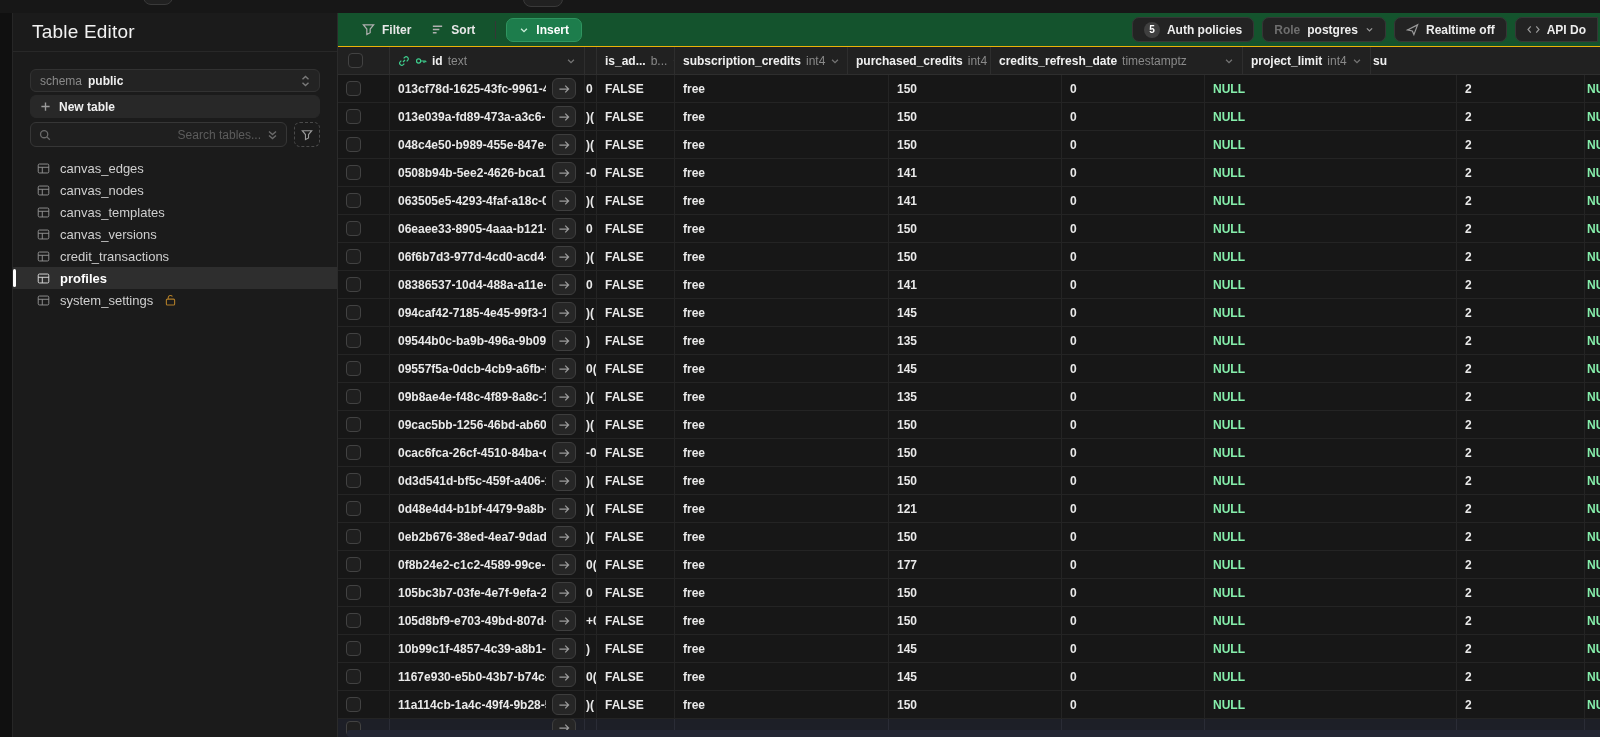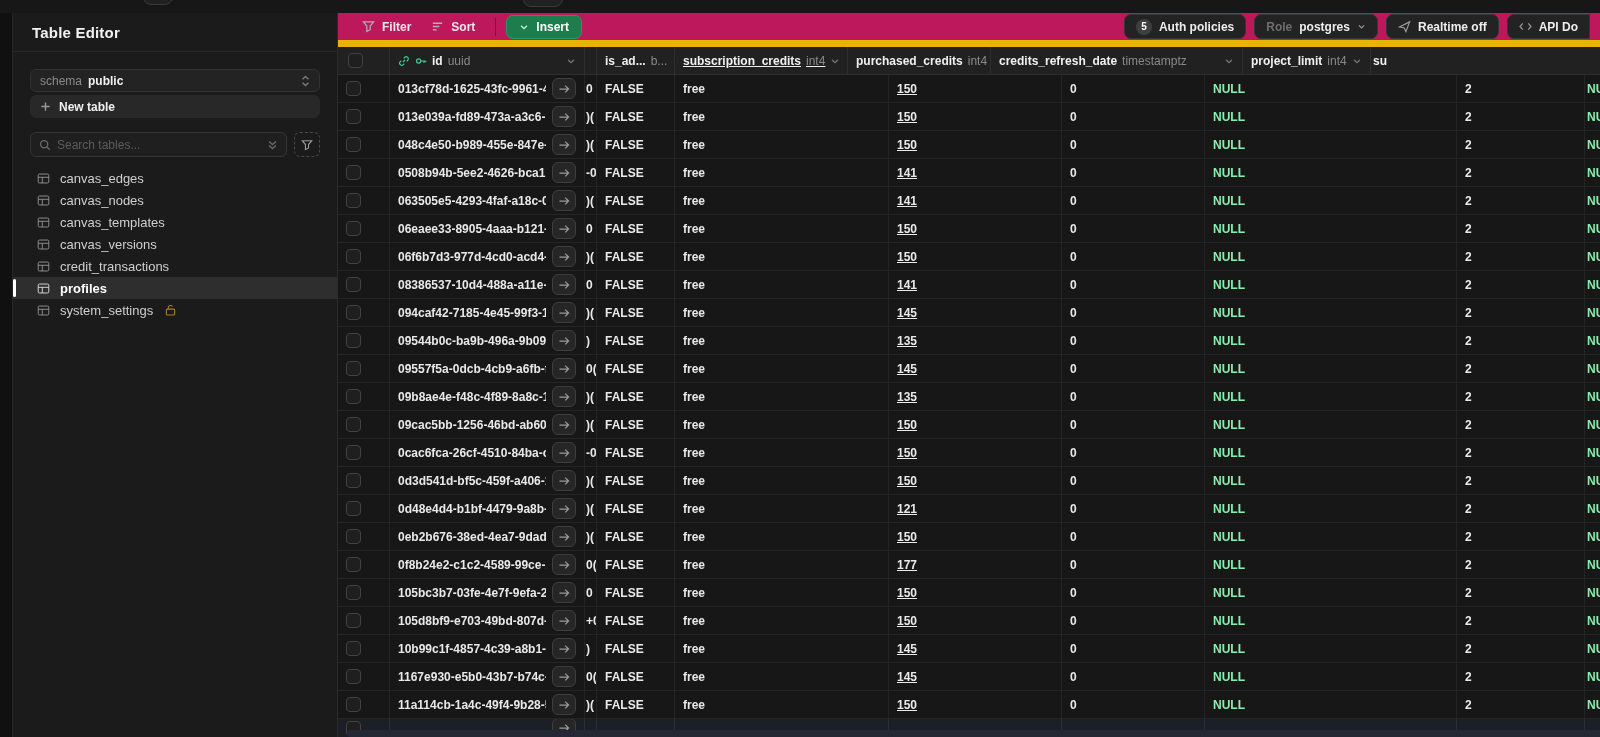--- a/index.html
+++ b/index.html
@@ -17,46 +17,46 @@
   .crop-btn { position:absolute; border:1px solid #3a3a3a; background:#212121; border-radius:8px; }
   .crop-btn.b1 { left:143px; top:-16px; width:30px; height:21px; }
   .crop-btn.b2 { left:523px; top:-12px; width:40px; height:19px; }
 
   
   .left-rail { position:absolute; left:0; top:0; width:13px; height:737px; background:#101010; border-right:1px solid #262626; }
 
   
   .sidebar { position:absolute; left:13px; top:13px; width:325px; height:724px; background:#1b1b1b; border-right:1px solid #2b2b2b; }
   .sb-header { height:39px; display:flex; align-items:center; padding:0 19px; border-bottom:1px solid #282828; }
-  .sb-title { font-size:15px; font-weight:700; letter-spacing:.2px; color:#f2f2f2; }
+  .sb-title { font-size:19px; font-weight:400; letter-spacing:.2px; color:#f2f2f2; }
   .sb-controls { padding:17px 17px 0 17px; }
   .schema-select { height:23px; background:#232323; border:1px solid #323232; border-radius:6px; display:flex; align-items:center; padding:0 9px; gap:6px; font-size:12px; }
   .schema-select .lbl { color:#8a8a8a; }
   .schema-select .val { color:#f0f0f0; font-weight:700; }
   .schema-select .updown { margin-left:auto; color:#7a7a7a; }
   .new-table-btn { margin-top:3px; height:23px; background:#282828; border:1px solid #282828; border-radius:6px; display:flex; align-items:center; padding:0 9px; gap:8px; font-size:12px; font-weight:700; color:#f0f0f0; }
   .new-table-btn .plus { color:#9a9a9a; }
-  .search-row { margin-top:14px; display:flex; gap:7px; align-items:center; }
+  .search-row { margin-top:4px; display:flex; gap:7px; align-items:center;text-align:right; }
   .search-box { flex:1; height:25px; border:1px solid #363636; border-radius:6px; background:#1f1f1f; display:flex; align-items:center; padding:0 8px; gap:6px; }
   .search-box .ph { color:#5c5c5c; font-size:12px; flex:1; }
   .search-box .ic { color:#6a6a6a; }
   .tbl-filter-btn { width:26px; height:25px; border:1px dashed #4a4a4a; border-radius:6px; display:flex; align-items:center; justify-content:center; color:#9a9a9a; background:transparent; }
   .tables-list { margin-top:10px; }
   .side-item { position:relative; height:22px; display:flex; align-items:center; gap:10px; padding:0 17px 0 24px; font-size:13px; color:#cfcfcf; cursor:pointer; }
   .side-item .sel-bar { display:none; }
   .side-item.selected { background:#2e2e2e; color:#ffffff; font-weight:700; }
   .side-item.selected .sel-bar { display:block; position:absolute; left:0; top:2px; bottom:2px; width:3px; background:#ffffff; border-radius:2px; }
   .side-item .s-icon { color:#8f8f8f; }
   .side-item.selected .s-icon { color:#d8d8d8; }
   .side-item .lock { color:#b07d28; margin-left:2px; }
 
   
   .main { position:absolute; left:338px; top:13px; width:1262px; height:724px; background:#171717; overflow:hidden; }
 
-  .toolbar { height:34px; background:#be185d; border-bottom:7px solid #eab308; display:flex; align-items:center; padding:0 20px 0 14px; }
+  .toolbar { height:34px; background:#14532d; border-bottom:1px solid #eab308; display:flex; align-items:center; padding:0 12px 0 14px; }
   .tb-item { display:flex; align-items:center; gap:7px; font-size:12px; font-weight:700; color:#e8e8e8; padding:0 10px; height:26px; border-radius:6px; cursor:pointer; }
   .tb-item .ic { color:#b0b0b0; }
   .tb-sep { width:1px; height:18px; background:#363636; margin:0 10px; }
   .insert-btn { display:flex; align-items:center; gap:7px; height:24px; padding:0 12px; background:#1d7d4c; border:1px solid #2f9560; border-radius:7px; font-size:12px; font-weight:700; color:#ffffff; cursor:pointer; }
   .insert-btn .ic { color:#cdeeda; }
   .toolbar-right { margin-left:auto; display:flex; align-items:center; gap:8px; }
   .pill-btn { display:flex; align-items:center; gap:7px; height:25px; padding:0 11px; background:#232323; border:1px solid #363636; border-radius:7px; font-size:12px; font-weight:700; color:#ededed; white-space:nowrap; cursor:pointer; }
   .pill-btn .badge { width:16px; height:16px; border-radius:50%; background:#3f3f3f; color:#fff; font-size:10px; font-weight:700; display:flex; align-items:center; justify-content:center; }
   .pill-btn .dimlbl { color:#6e6e6e; }
   .pill-btn .ic { color:#9a9a9a; }
@@ -68,21 +68,21 @@
   .hcell .cname { font-weight:700; color:#f0f0f0; }
   .hcell .ctype { color:#8a8a8a; font-weight:400; }
   .hcell .chev { margin-left:auto; color:#757575; flex:0 0 auto; }
   .hcell .keyic, .hcell .linkic { color:#3ecf8e; flex:0 0 auto; }
 
   .col-check   { width:52px;  flex:0 0 52px;  display:flex; align-items:center; justify-content:flex-start; padding-left:10px; }
   .col-id      { width:195px; flex:0 0 195px; }
   .col-frag    { width:12px;  flex:0 0 12px; padding:0 1px !important; }
   .col-admin   { width:78px;  flex:0 0 78px; }
   .col-tier    { width:214px; flex:0 0 214px; }
-  .col-subcred { width:173px; flex:0 0 173px;text-decoration:underline; }
+  .col-subcred { width:173px; flex:0 0 173px; }
   .col-purch   { width:143px; flex:0 0 143px; }
   .col-refresh { width:252px; flex:0 0 252px; }
   .col-limit   { width:128px; flex:0 0 128px; }
   .col-su      { width:15px;  flex:1 0 15px; padding:0 2px !important; border-right:none !important; }
 
   .grid-body { }
   .grid-row { height:28px; display:flex; background:#171717; border-bottom:1px solid #242424; }
   .gcell { display:flex; align-items:center; padding:0 8px; border-right:1px solid #242424; font-size:12px; font-weight:700; color:#e9e9e9; overflow:hidden; white-space:nowrap; cursor:default; }
   .gcell.cell-id { font-weight:600; justify-content:space-between; gap:6px; cursor:pointer; }
   .gcell .idtxt { overflow:hidden; white-space:nowrap; }
@@ -294,21 +294,21 @@
             <path d="M5.8 8.2 8.2 5.8M6.6 3.9l1.2-1.2a2.3 2.3 0 0 1 3.5 3.5L10.1 7.4M7.4 10.1 6.2 11.3a2.3 2.3 0 0 1-3.5-3.5l1.2-1.2"></path>
           </svg>
       </span>
       <span class="keyic">
         <svg width="12" height="12" viewBox="0 0 14 14" fill="none" stroke="currentColor" stroke-width="1.4">
             <circle cx="4.2" cy="7" r="2.4"></circle>
             <path d="M6.6 7h6M10.5 7v2.2M12.6 7v1.5"></path>
           </svg>
       </span>
       <span class="cname">id</span>
-      <span class="ctype">uuid</span>
+      <span class="ctype">text</span>
       <span class="chev">
         <svg width="10" height="10" viewBox="0 0 12 12" fill="none" stroke="currentColor" stroke-width="1.5">
             <path d="M2.5 4.5 6 8 9.5 4.5"></path>
           </svg>
       </span>
     </div>
     <div class="hcell col-frag"></div>
     <div class="hcell col-admin">
       <span class="cname">is_ad...</span>
       <span class="ctype">b...</span>

